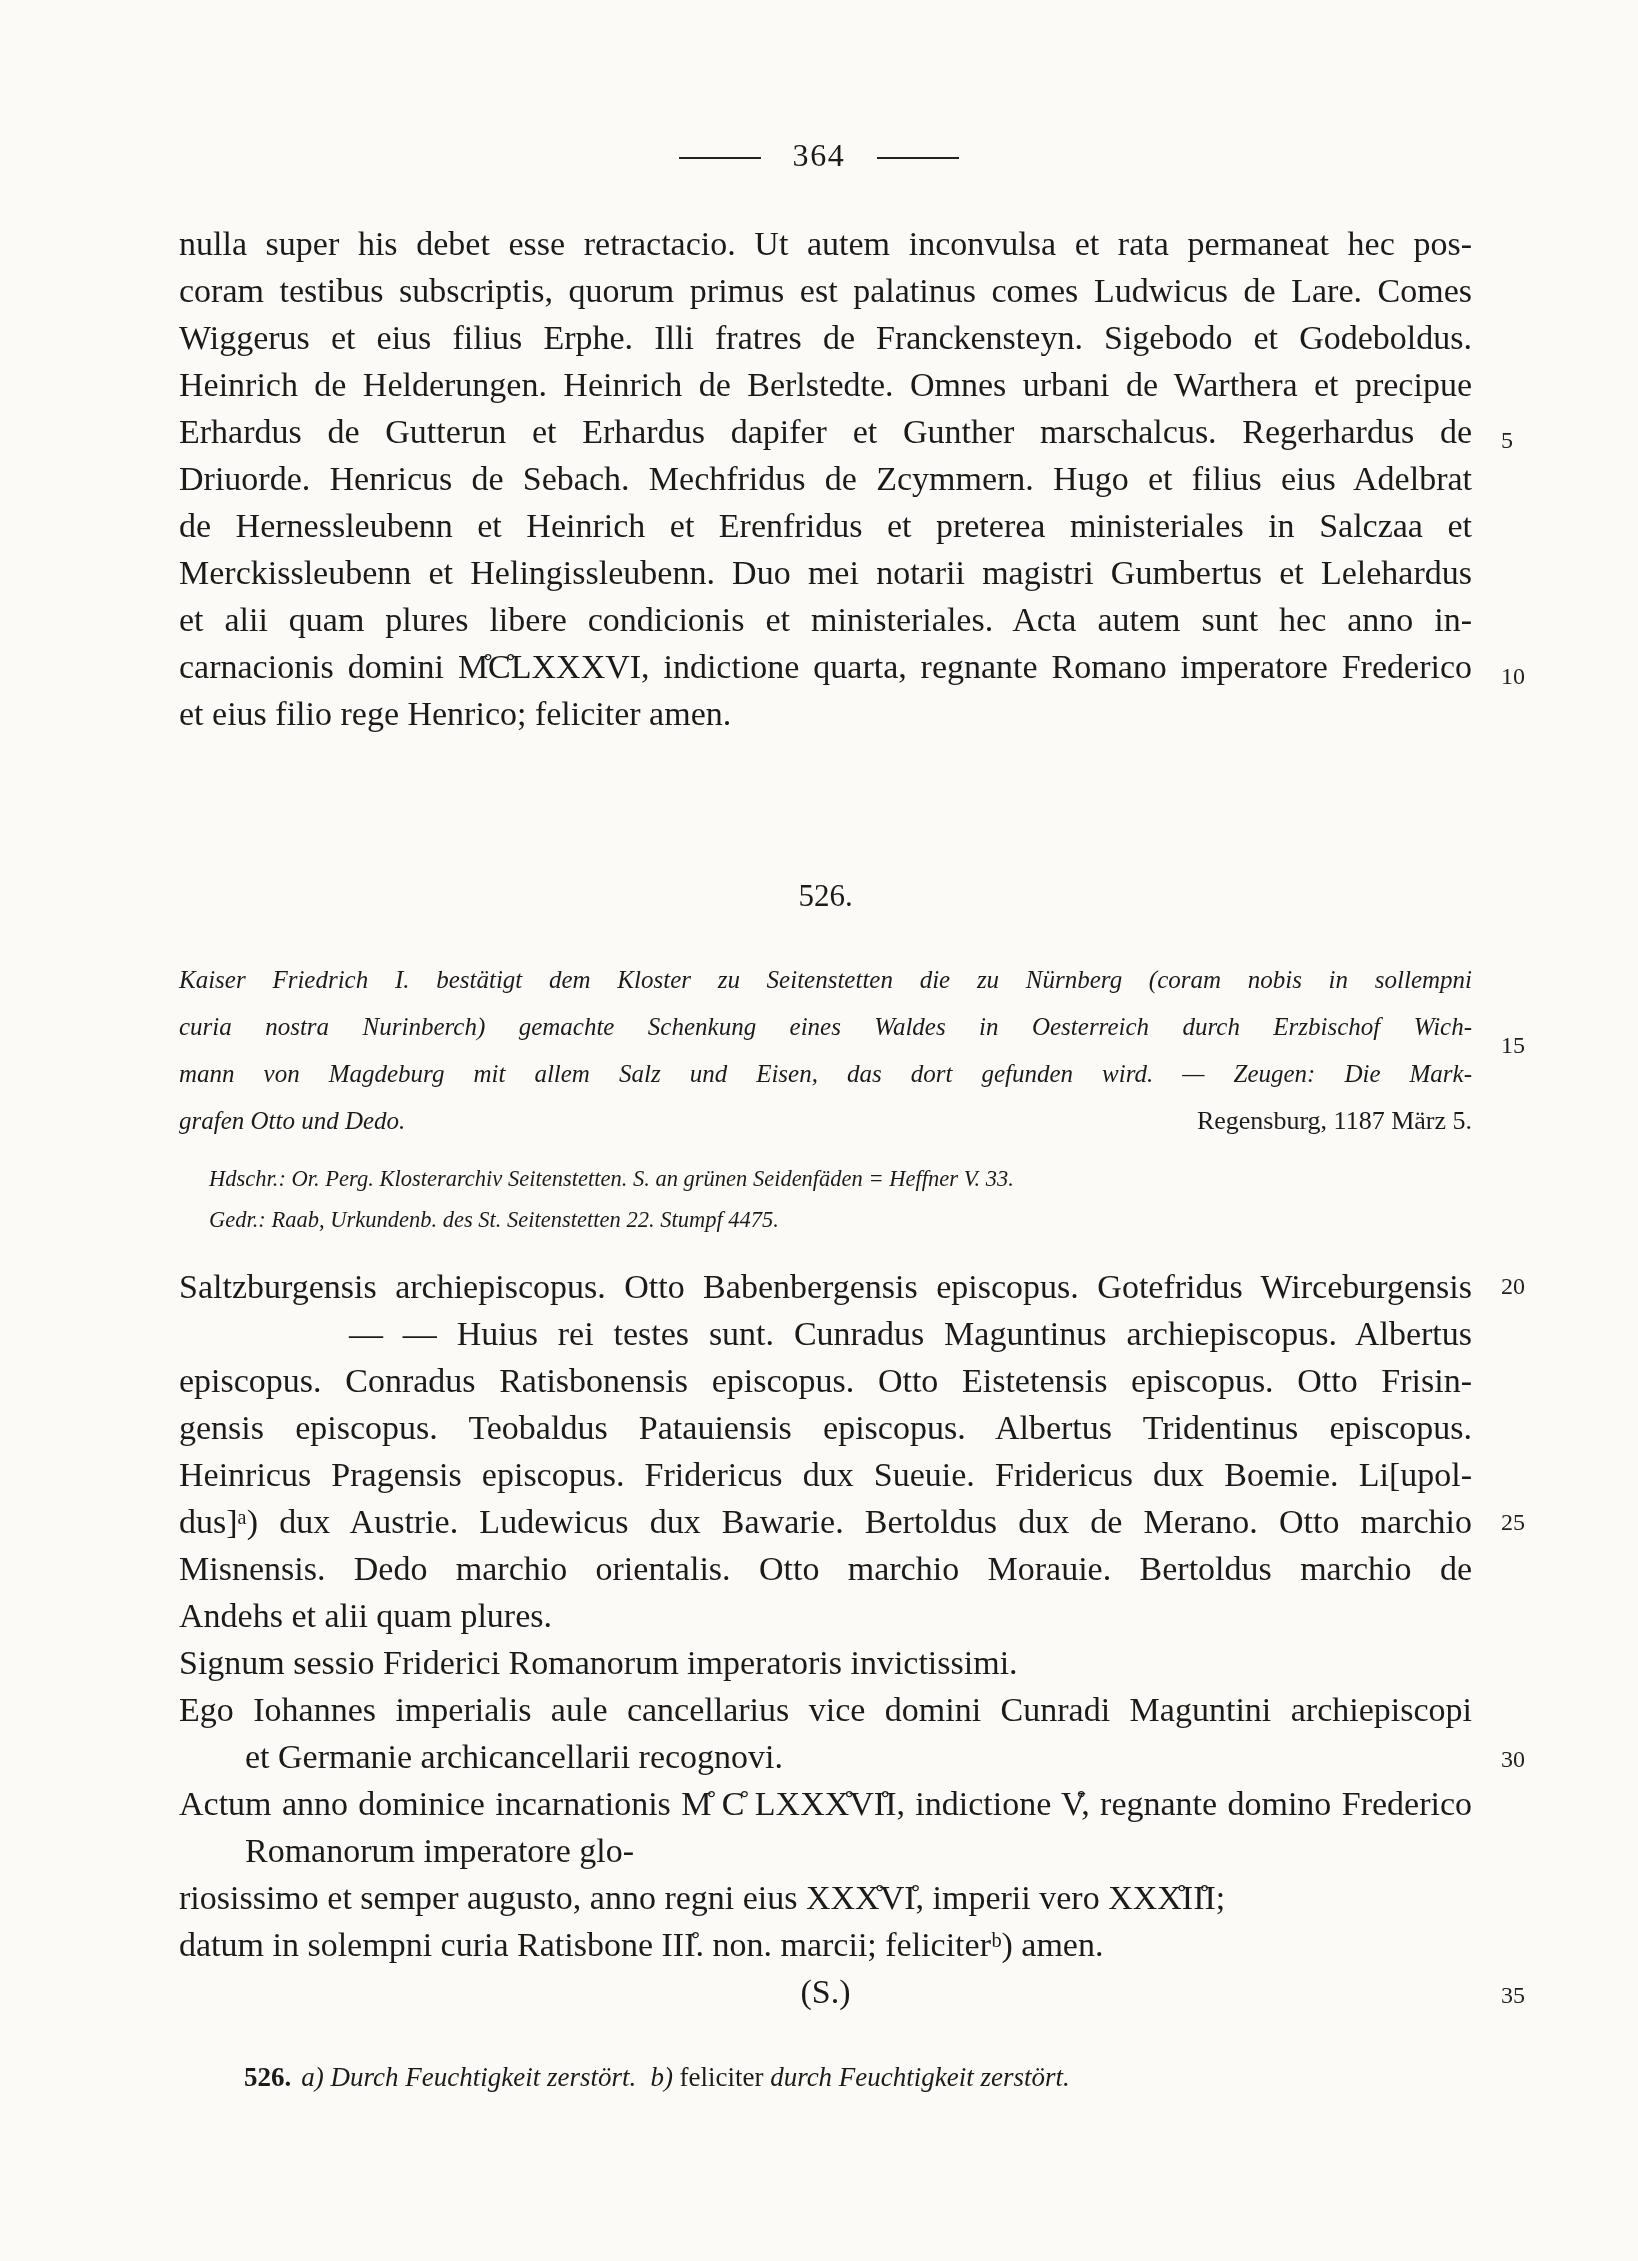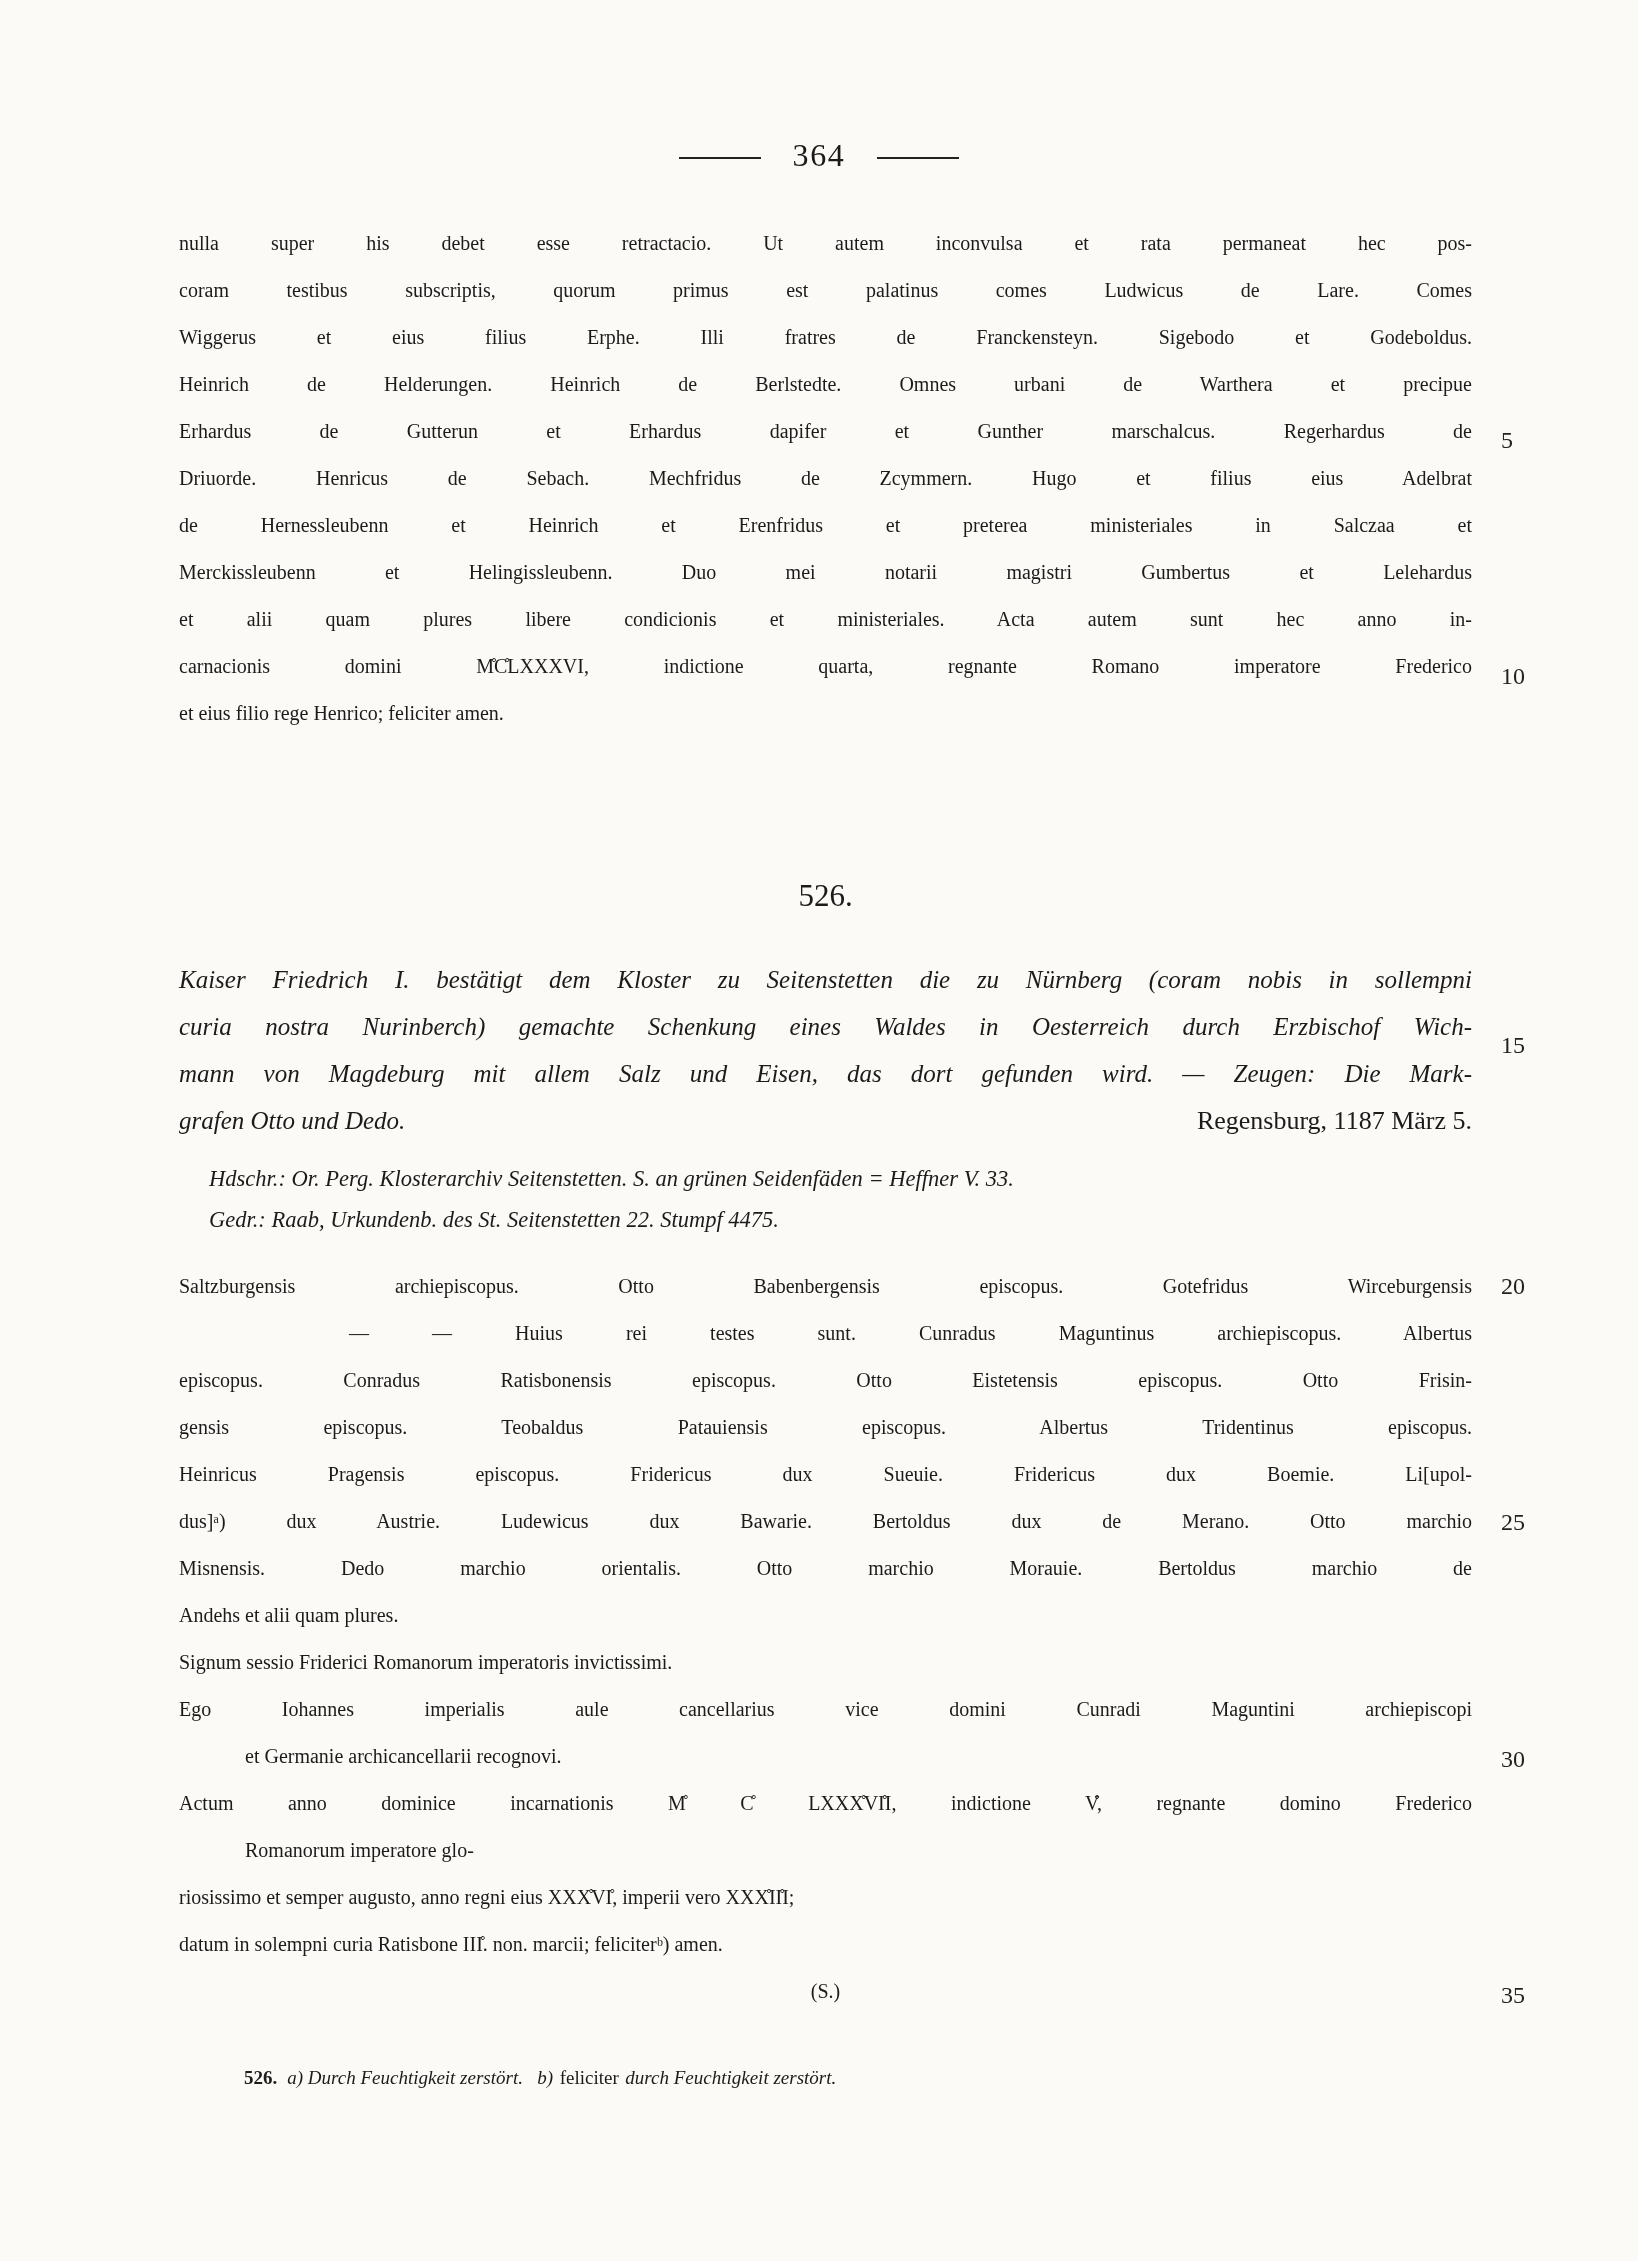--- a/index.html
+++ b/index.html
@@ -18,21 +18,21 @@
     top: 137px; left: 0; width: 100%;
     display: flex; align-items: center; justify-content: center; gap: 32px;
   }
   .rule { width: 82px; height: 0; border-top: 2.2px solid #222; margin-top: 4.4px; }
   .pagenum { font-size: 32px; font-weight: normal; letter-spacing: 1.6px; }
 
   .textblock {
     position: absolute;
     left: 179px;
     width: 1293px;
-    font-size: 20px;
+    font-size: 34px;
     line-height: 47px;
   }
   .line { min-height: 47px; }
   .just { text-align: justify; text-align-last: justify; }
   .center { text-align: center; text-align-last: center; }
   .indent-lg { padding-left: 170px; }
   .indent-sm { padding-left: 66px; }
 
   .para1 { top: 220px; }
 
@@ -51,21 +51,21 @@
   .dateplace { font-style: normal; font-weight: normal; font-size: 26px; }
 
   .notes { top: 1158px; font-style: italic; font-size: 22.5px; line-height: 41px; padding-left: 30px; }
   .notes .line { min-height: 41px; }
 
   .main { top: 1263px; }
 
   .footnote {
     position: absolute;
     top: 2061px; left: 244px; width: 1230px;
-    font-size: 19px; line-height: 33px;
+    font-size: 27px; line-height: 33px;
   }
   .fn-num { font-weight: bold; margin-right: 10px; }
   .fn-it { font-style: italic; }
   .fn-sp { margin-left: 14.3px; }
   .fn-w { margin-left: 6.6px; margin-right: 6.6px; }
 
   .margin-num {
     position: absolute;
     left: 1501px; width: 55px;
     font-size: 24px; line-height: 47px;

